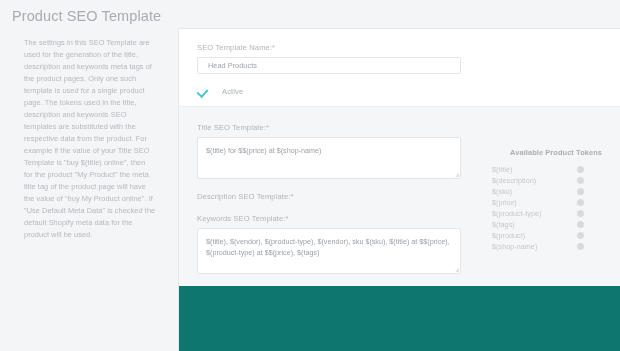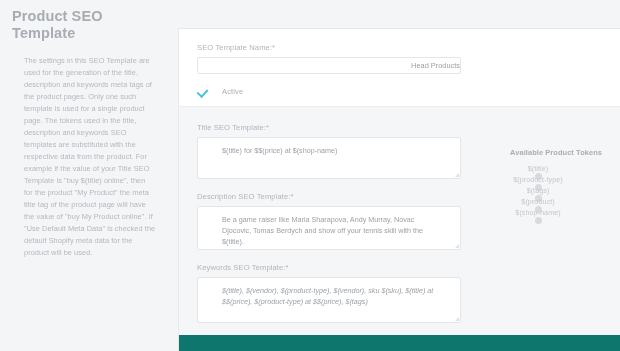--- a/index.html
+++ b/index.html
@@ -23,21 +23,21 @@
 
   
   .info-col {
     position: absolute;
     left: 12px;
     top: 8px;
     width: 156px;
   }
   .info-title {
     font-size: 14.5px;
-    font-weight: 700;
+    font-weight: 400;
     color: #a7adb3;
     margin: 0 0 10px 0;
     letter-spacing: .1px;
     line-height: 1.2;
   }
   .info-body {
     font-size: 7.4px;
     line-height: 1.62;
     color: #b3b9bf;
     margin: 12px;
@@ -85,24 +85,23 @@
   .text-input {
     display: block;
     width: 264px;
     height: 17px;
     box-sizing: border-box;
     background: #ffffff;
     border: 1px solid #e3e5e7;
     border-radius: 2px;
     font-size: 7.4px;
     color: #9ca2a8;
-    padding: 0 0;
+    padding: 0 10px;
     line-height: 15px;
     font-family: "Liberation Sans", sans-serif;
-    text-align: right;
   }
 
   
   .spinner {
     display: flex;
     width: 64px;
     height: 18px;
     border: 1px solid #e3e5e7;
     border-radius: 2px;
     background: #fff;
@@ -180,28 +179,28 @@
   
   .textarea {
     width: 264px;
     box-sizing: border-box;
     background: #ffffff;
     border: 1px solid #e3e5e7;
     border-radius: 2px;
     font-size: 7.2px;
     line-height: 1.55;
     color: #9ca2a8;
-    padding: 7px 24px;
+    padding: 7px 8px;
     position: relative;
     font-family: "Liberation Sans", sans-serif;
     overflow: hidden;
   }
   .ta-title { height: 42px; }
   .ta-desc  { height: 44px; }
-  .ta-keys  { height: 46px; font-style: italic; }
+  .ta-keys  { height: 46px; }
   .textarea::after {
     content: "";
     position: absolute;
     right: 1px;
     bottom: 1px;
     width: 0; height: 0;
     border-left: 4px solid transparent;
     border-bottom: 4px solid #dfe2e4;
   }
 
@@ -231,21 +230,20 @@
     margin-bottom: 7px;
     letter-spacing: .1px;
     text-align: right;
   }
   .token-row {
     display: flex;
     align-items: center;
     justify-content: space-between;
     height: 11px;
     padding-right: 18px;
-    flex-direction: column;
   }
   .token-name {
     font-size: 7.2px;
     color: #c3c8cd;
     letter-spacing: .05px;
   }
   .token-dot {
     width: 7px;
     height: 7px;
     border-radius: 50%;
@@ -287,21 +285,20 @@
     <div class="section-grey">
 
       <div class="field">
         <span class="field-label">Title SEO Template:*</span>
         <div class="textarea ta-title">$(title) for $$(price) at $(shop-name)</div>
         <span class="help-dot"></span>
       </div>
 
       <div class="field">
         <span class="field-label">Description SEO Template:*</span>
-        <div class="textarea ta-desc">Be a game raiser like Maria Sharapova, Andy Murray, Novac Djocovic, Tomas Berdych and show off your tennis skill with the $(title).</div>
         <span class="help-dot"></span>
       </div>
 
       <div class="field">
         <span class="field-label">Keywords SEO Template:*</span>
         <div class="textarea ta-keys">$(title), $(vendor), $(product-type), $(vendor), sku $(sku), $(title) at $$(price), $(product-type) at $$(price), $(tags)</div>
         <span class="help-dot"></span>
       </div>
 
     </div>
@@ -309,20 +306,32 @@
   </div>
 
   <div class="tokens">
     <div class="tokens-title">Available Product Tokens</div>
 
     <div class="token-row">
       <span class="token-name">$(title)</span>
       <span class="token-dot"></span>
     </div>
     <div class="token-row">
+      <span class="token-name">$(description)</span>
+      <span class="token-dot"></span>
+    </div>
+    <div class="token-row">
+      <span class="token-name">$(sku)</span>
+      <span class="token-dot"></span>
+    </div>
+    <div class="token-row">
+      <span class="token-name">$(price)</span>
+      <span class="token-dot"></span>
+    </div>
+    <div class="token-row">
       <span class="token-name">$(product-type)</span>
       <span class="token-dot"></span>
     </div>
     <div class="token-row">
       <span class="token-name">$(tags)</span>
       <span class="token-dot"></span>
     </div>
     <div class="token-row">
       <span class="token-name">$(product)</span>
       <span class="token-dot"></span>

